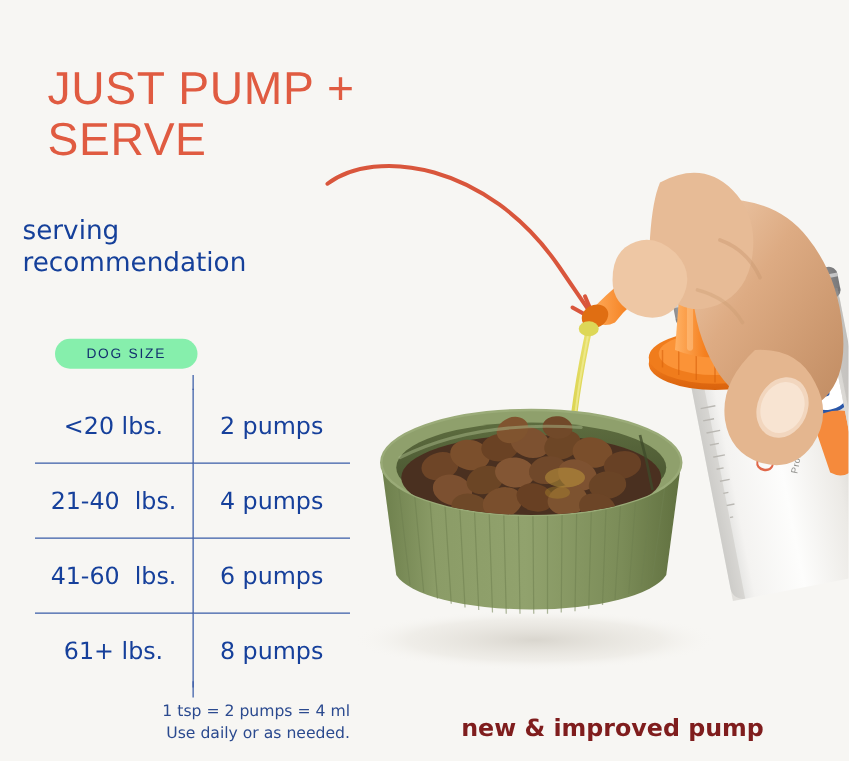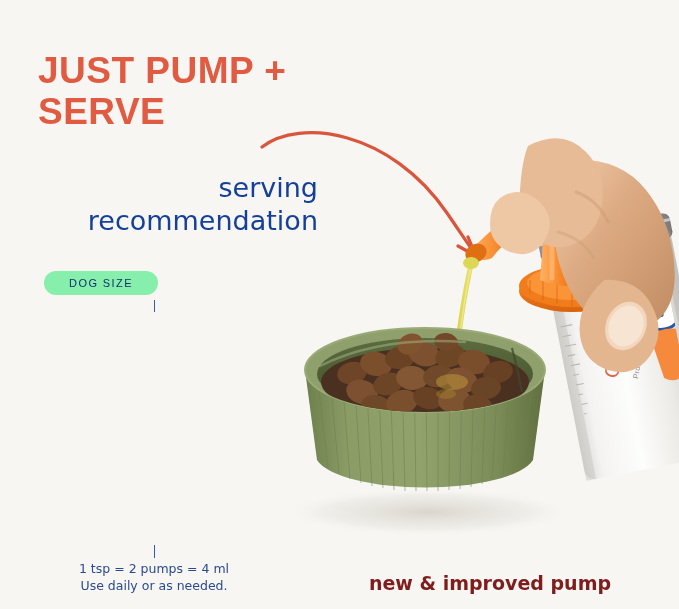--- a/index.html
+++ b/index.html
@@ -27,35 +27,35 @@
   
   #headline {
     position: absolute;
     left: 38px;
     top: 50px;
     width: 400px;
     font-family: "Liberation Sans", sans-serif;
     font-size: 37px;
     line-height: 1.12;
     letter-spacing: 0.5px;
-    font-weight: 700;
+    font-weight: 400;
     color: #e05b41;
     text-transform: uppercase;
     white-space: pre-line;
   }
 
   
   #serving-title {
     position: absolute;
     left: 18px;
     top: 172px;
     width: 300px;
-    text-align: right;
+    text-align: left;
     font-family: "DejaVu Sans", sans-serif;
-    font-size: 27px;
+    font-size: 21px;
     line-height: 1.22;
     color: #15409a;
     white-space: pre-line;
   }
 
   
   #table-head {
     position: absolute;
     left: 44px;
     top: 271px;
@@ -115,21 +115,21 @@
   }
   #vrule-top { top: 300px; height: 12px; }
   #vrule-bot { top: 545px; height: 13px; }
 
   
   #footnote {
     position: absolute;
     left: 28px;
     top: 561px;
     width: 252px;
-    text-align: center;
+    text-align: right;
     font-family: "DejaVu Sans", sans-serif;
     font-size: 12.5px;
     line-height: 1.32;
     color: #2b4a8f;
     white-space: pre-line;
   }
 
   
   #caption {
     position: absolute;
@@ -164,20 +164,40 @@
   <div id="serving-title">serving
 recommendation</div>
 
   <div id="table-head">
     <div class="pill c0">DOG SIZE</div>
   </div>
 
   <div id="vrule-top"></div>
   <div id="vrule-bot"></div>
 
+  <table id="table">
+    <tbody>
+      <tr>
+        <td>&lt;20 lbs.</td>
+        <td>2 pumps</td>
+      </tr>
+      <tr>
+        <td>21-40  lbs.</td>
+        <td>4 pumps</td>
+      </tr>
+      <tr>
+        <td>41-60  lbs.</td>
+        <td>6 pumps</td>
+      </tr>
+      <tr>
+        <td>61+ lbs.</td>
+        <td>8 pumps</td>
+      </tr>
+    </tbody>
+  </table>
 
   <div id="footnote">1 tsp = 2 pumps = 4 ml
 Use daily or as needed.</div>
 
   <div id="caption">new &amp; improved pump</div>
 
   <div id="photo">
     <svg width="419" height="440" viewBox="0 0 419 440" xmlns="http://www.w3.org/2000/svg">
       <defs>
         <linearGradient id="bowlOuter" x1="0" y1="0" x2="1" y2="0">

